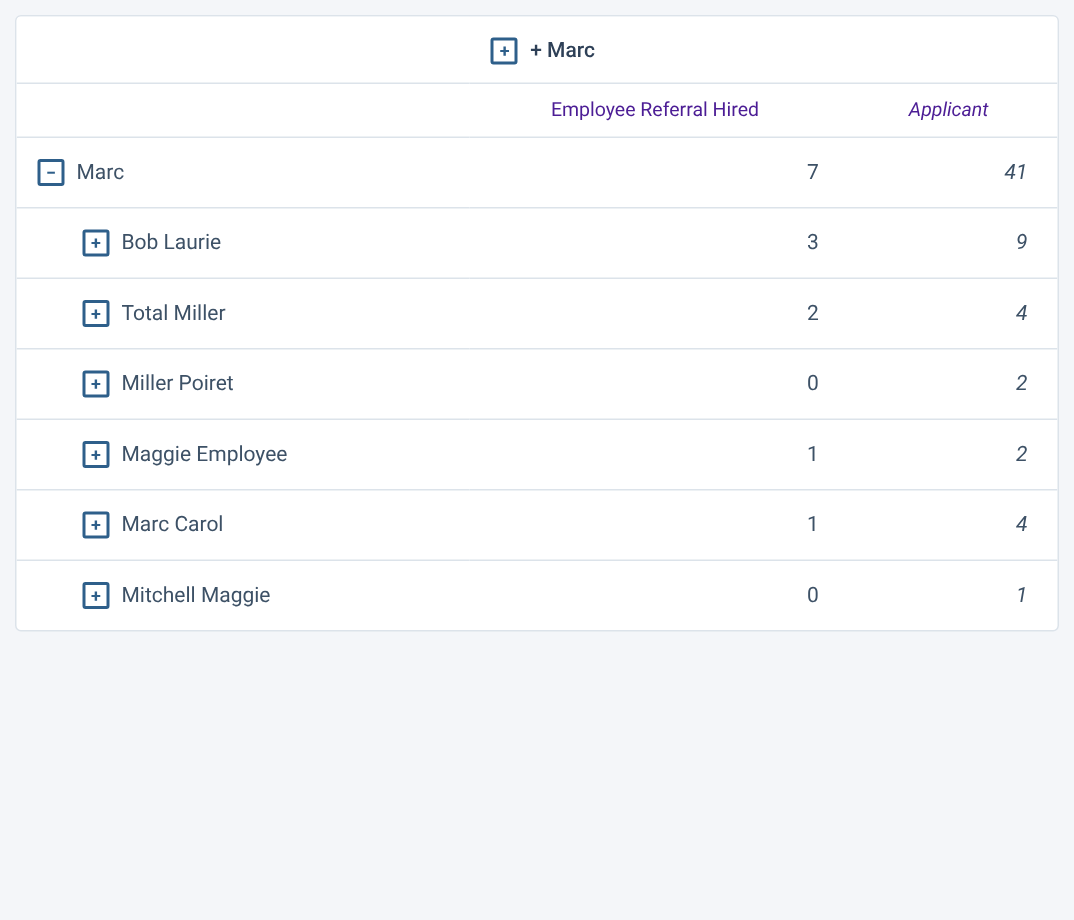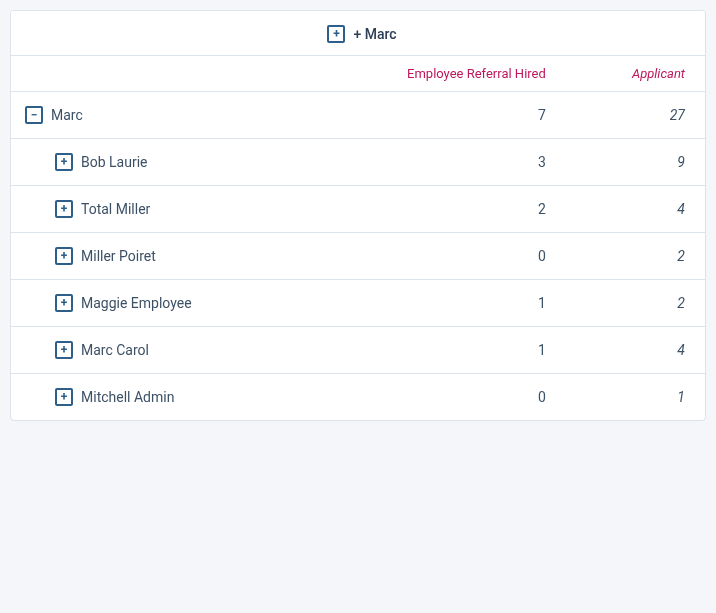--- a/index.html
+++ b/index.html
@@ -116,21 +116,22 @@
       width: 140px;
       font-style: italic;
     }
 
     .header-row-1 th {
       background: #fff;
     }
 
     .header-row-2 th {
       background: #fff;
-      color: #be185d;
+      color: #4c1d95;
+      text-align: center;
     }
   </style>
 </head>
 <body>
 
 <div class="table-container">
   <table>
     <thead>
       <tr class="header-row-1">
         <th class="col-name"></th>
@@ -151,21 +152,21 @@
     <tbody>
 
       <tr class="total-row">
         <td class="col-name">
           <div class="row-label">
             <span class="expand-icon">−</span>
             <span>Marc</span>
           </div>
         </td>
         <td class="col-erh num-col">7</td>
-        <td class="col-applicant num-col">27</td>
+        <td class="col-applicant num-col">41</td>
       </tr>
 
       <tr>
         <td class="col-name">
           <div class="row-label indent">
             <span class="expand-icon">+</span>
             <span>Bob Laurie</span>
           </div>
         </td>
         <td class="col-erh num-col">3</td>
@@ -213,21 +214,21 @@
           </div>
         </td>
         <td class="col-erh num-col">1</td>
         <td class="col-applicant num-col">4</td>
       </tr>
 
       <tr>
         <td class="col-name">
           <div class="row-label indent">
             <span class="expand-icon">+</span>
-            <span>Mitchell Admin</span>
+            <span>Mitchell Maggie</span>
           </div>
         </td>
         <td class="col-erh num-col">0</td>
         <td class="col-applicant num-col">1</td>
       </tr>
     </tbody>
   </table>
 </div>
 
 </body></html>

